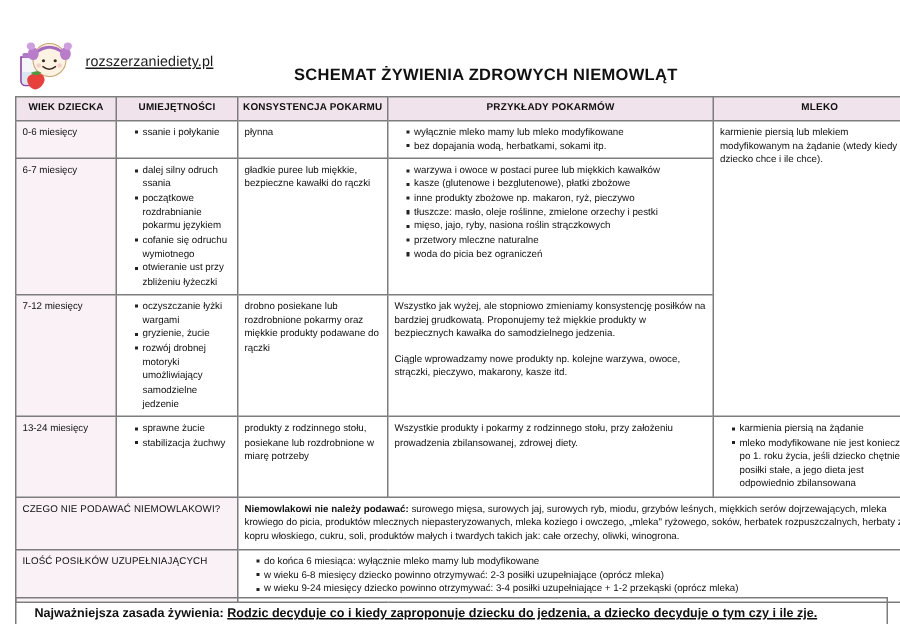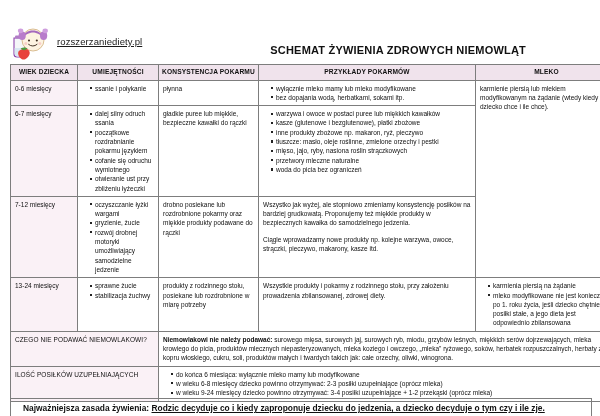--- a/index.html
+++ b/index.html
@@ -17,21 +17,21 @@
   
   .topbar{position:relative;height:42px;margin-top:20px;}
   .logo{position:absolute;left:8px;top:2px;width:46px;height:38px;}
   .brand{
     position:absolute;left:57px;top:16px;
     font-size:9.5px;letter-spacing:.1px;
     text-decoration:underline;color:#1a1a1a;
   }
   .doc-title{
     position:absolute;left:196px;top:24px;width:330px;
-    text-align:right;font-size:11px;font-weight:bold;letter-spacing:.2px;
+    text-align:left;font-size:11px;font-weight:bold;letter-spacing:.2px;
     color:#111;
   }
 
   
   table.schema{
     position:absolute;left:10px;top:44px;
     width:582px;border-collapse:collapse;
     table-layout:fixed;
   }
   table.schema td, table.schema th{

